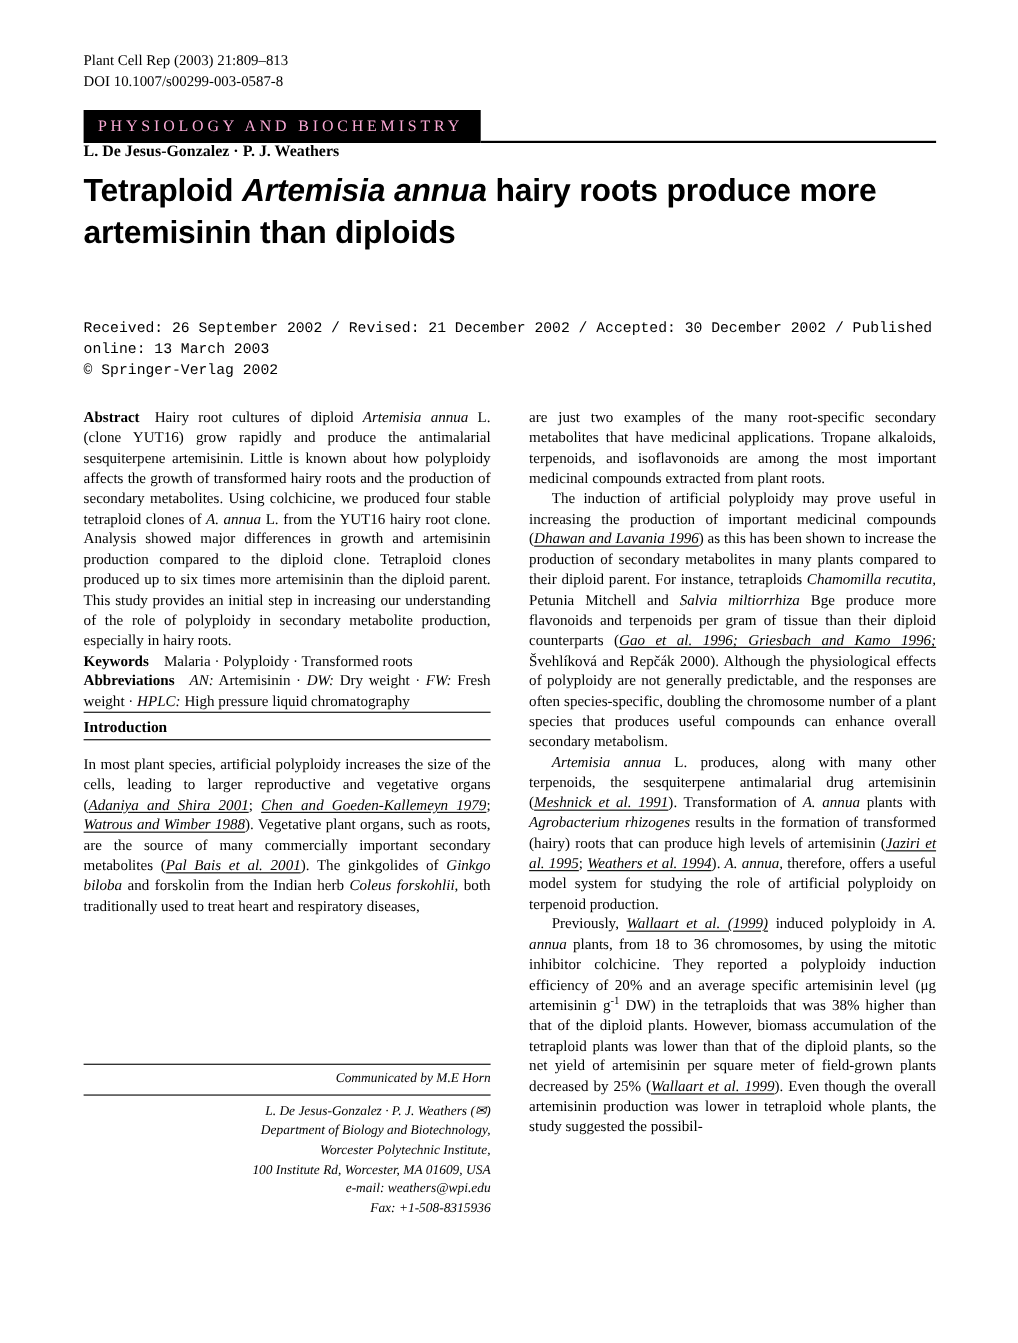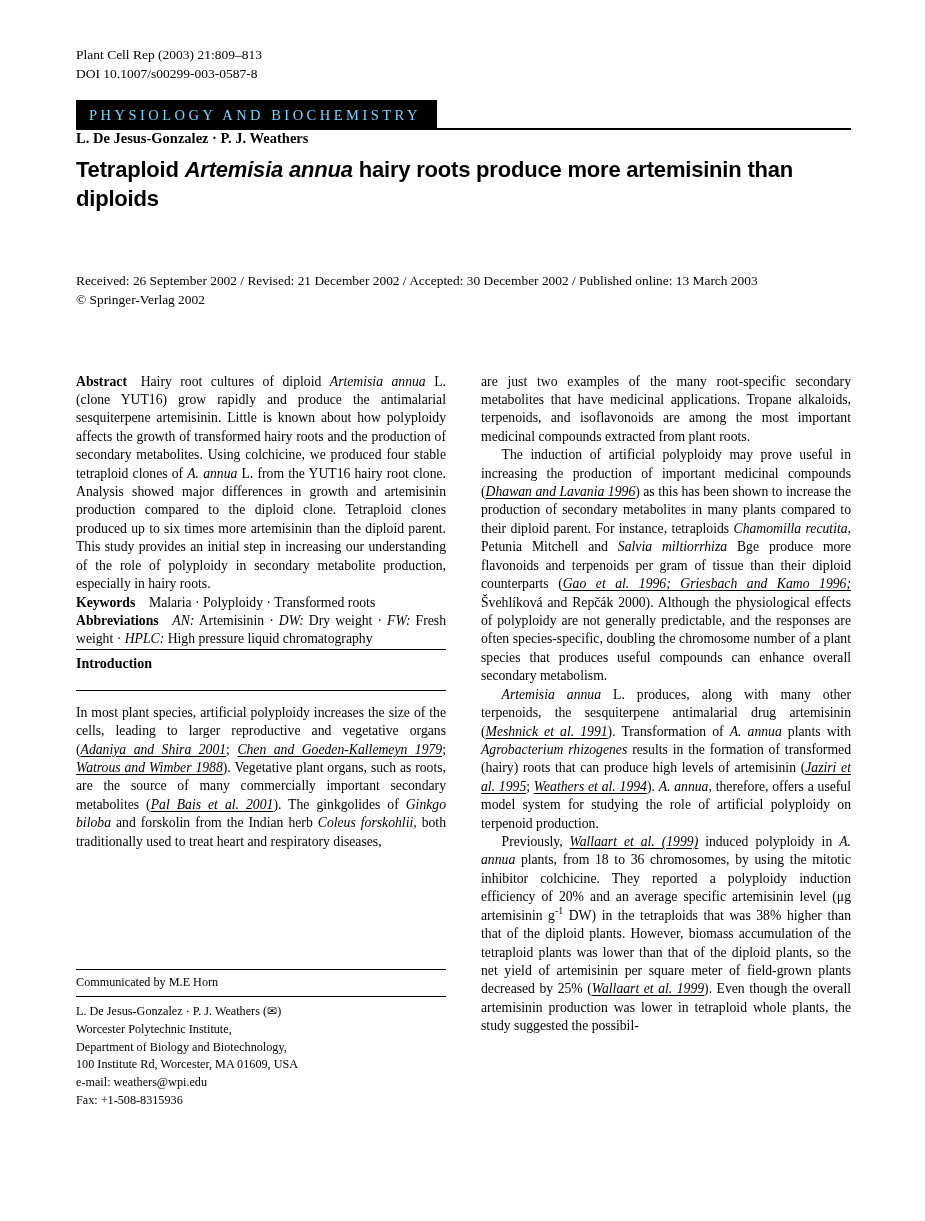--- a/index.html
+++ b/index.html
@@ -8,49 +8,49 @@
     width:925px;height:1221px;
     background:#fff;color:#000;
     font-family:"Liberation Serif","DejaVu Serif",serif;
     box-sizing:border-box;
     padding:46px 74px 0 76px;
     overflow:hidden;
   }
   .header-meta{font-size:13.5px;line-height:1.38;}
   .banner-row{display:flex;align-items:flex-end;margin-top:17px;}
   .banner{
-    background:#000;color:#7dd3fc;
+    background:#000;color:#f9a8d4;
     font-size:14.5px;letter-spacing:0.24em;
     padding:7px 16px 6px 13px;
     white-space:nowrap;
   }
   .banner-rule{flex:1;height:0;border-bottom:2px solid #000;}
   .authors{font-weight:bold;font-size:14.5px;}
   .article-title{
     margin:9px 0 0 0;
     font-family:"Liberation Sans","DejaVu Sans",sans-serif;
-    font-weight:bold;font-size:22px;line-height:1.3;
+    font-weight:bold;font-size:29px;line-height:1.3;
     max-width:772px;letter-spacing:-0.2px;
   }
-  .received{margin-top:58px;font-size:13.4px;line-height:1.42;}
-  .columns{margin-top:63px;display:flex;gap:35px;}
+  .received{margin-top:58px;font-size:13.4px;line-height:1.42;font-family:Liberation Mono, monospace;}
+  .columns{margin-top:24px;display:flex;gap:35px;}
   .col{width:379.5px;font-size:13.7px;line-height:1.345;text-align:justify;}
   .col-left{display:flex;flex-direction:column;height:737px;}
   .col p{margin:0;}
   .block-abstract{margin-bottom:16px;}
   .block-keywords{margin-bottom:16px;}
   .block-abbrev{margin-bottom:24px;}
   .section-head{
     border-top:1.5px solid #000;border-bottom:1px solid #000;
-    padding:5px 0 16px 0;margin:0 0 13px 0;
+    padding:5px 0 0 0;margin:0 0 13px 0;
     font-weight:bold;font-size:14px;text-align:left;
   }
   .body-para{margin:0;}
   .indent{text-indent:1.5em;}
-  .footnote{margin-top:auto;font-size:12.2px;line-height:1.45;text-align:left;}
+  .footnote{margin-top:auto;font-size:12.2px;line-height:1.45;text-align:right;font-style:italic;}
   .fn-rule{border-top:1px solid #000;height:0;}
   .fn-comm{padding:4px 0 5px 0;}
   .fn-address{padding-top:6px;}
   .st-i{font-style:italic;}
   .st-b{font-weight:bold;}
   .st-u{text-decoration:underline;text-underline-offset:2px;font-style:italic;}
   .st-p{vertical-align:super;font-size:0.72em;line-height:0;}
 </style>
 </head>
 <body>
@@ -86,22 +86,22 @@
       <div class="section-head">Introduction</div>
 
       <p class="body-para"><span>In most plant species, artificial polyploidy increases the size of the cells, leading to larger reproductive and vegetative organs (</span><span class="st-u">Adaniya and Shira 2001</span><span>; </span><span class="st-u">Chen and Goeden-Kallemeyn 1979</span><span>; </span><span class="st-u">Watrous and Wimber 1988</span><span>). Vegetative plant organs, such as roots, are the source of many commercially important secondary metabolites (</span><span class="st-u">Pal Bais et al. 2001</span><span>). The ginkgolides of </span><span class="st-i">Ginkgo biloba</span><span> and forskolin from the Indian herb </span><span class="st-i">Coleus forskohlii,</span><span> both traditionally used to treat heart and respiratory diseases,</span></p>
 
       <div class="footnote">
         <div class="fn-rule"></div>
         <div class="fn-comm">Communicated by M.E Horn</div>
         <div class="fn-rule"></div>
         <div class="fn-address">
           <div><span>L. De Jesus-Gonzalez · P. J. Weathers (</span><span>✉</span><span>)</span></div>
+          <div><span>Department of Biology and Biotechnology,</span></div>
           <div><span>Worcester Polytechnic Institute,</span></div>
-          <div><span>Department of Biology and Biotechnology,</span></div>
           <div><span>100 Institute Rd, Worcester, MA 01609, USA</span></div>
           <div><span>e-mail: weathers@wpi.edu</span></div>
           <div><span>Fax: +1-508-8315936</span></div>
         </div>
       </div>
     </div>
 
     <div class="col col-right">
       <p class="body-para"><span>are just two examples of the many root-specific secondary metabolites that have medicinal applications. Tropane alkaloids, terpenoids, and isoflavonoids are among the most important medicinal compounds extracted from plant roots.</span></p>
       <p class="body-para indent"><span>The induction of artificial polyploidy may prove useful in increasing the production of important medicinal compounds (</span><span class="st-u">Dhawan and Lavania 1996</span><span>) as this has been shown to increase the production of secondary metabolites in many plants compared to their diploid parent. For instance, tetraploids </span><span class="st-i">Chamomilla recutita,</span><span> Petunia Mitchell and </span><span class="st-i">Salvia miltiorrhiza</span><span> Bge produce more flavonoids and terpenoids per gram of tissue than their diploid counterparts (</span><span class="st-u">Gao et al. 1996; Griesbach and Kamo 1996;</span><span> Švehlíková and Repčák 2000). Although the physiological effects of polyploidy are not generally predictable, and the responses are often species-specific, doubling the chromosome number of a plant species that produces useful compounds can enhance overall secondary metabolism.</span></p>

